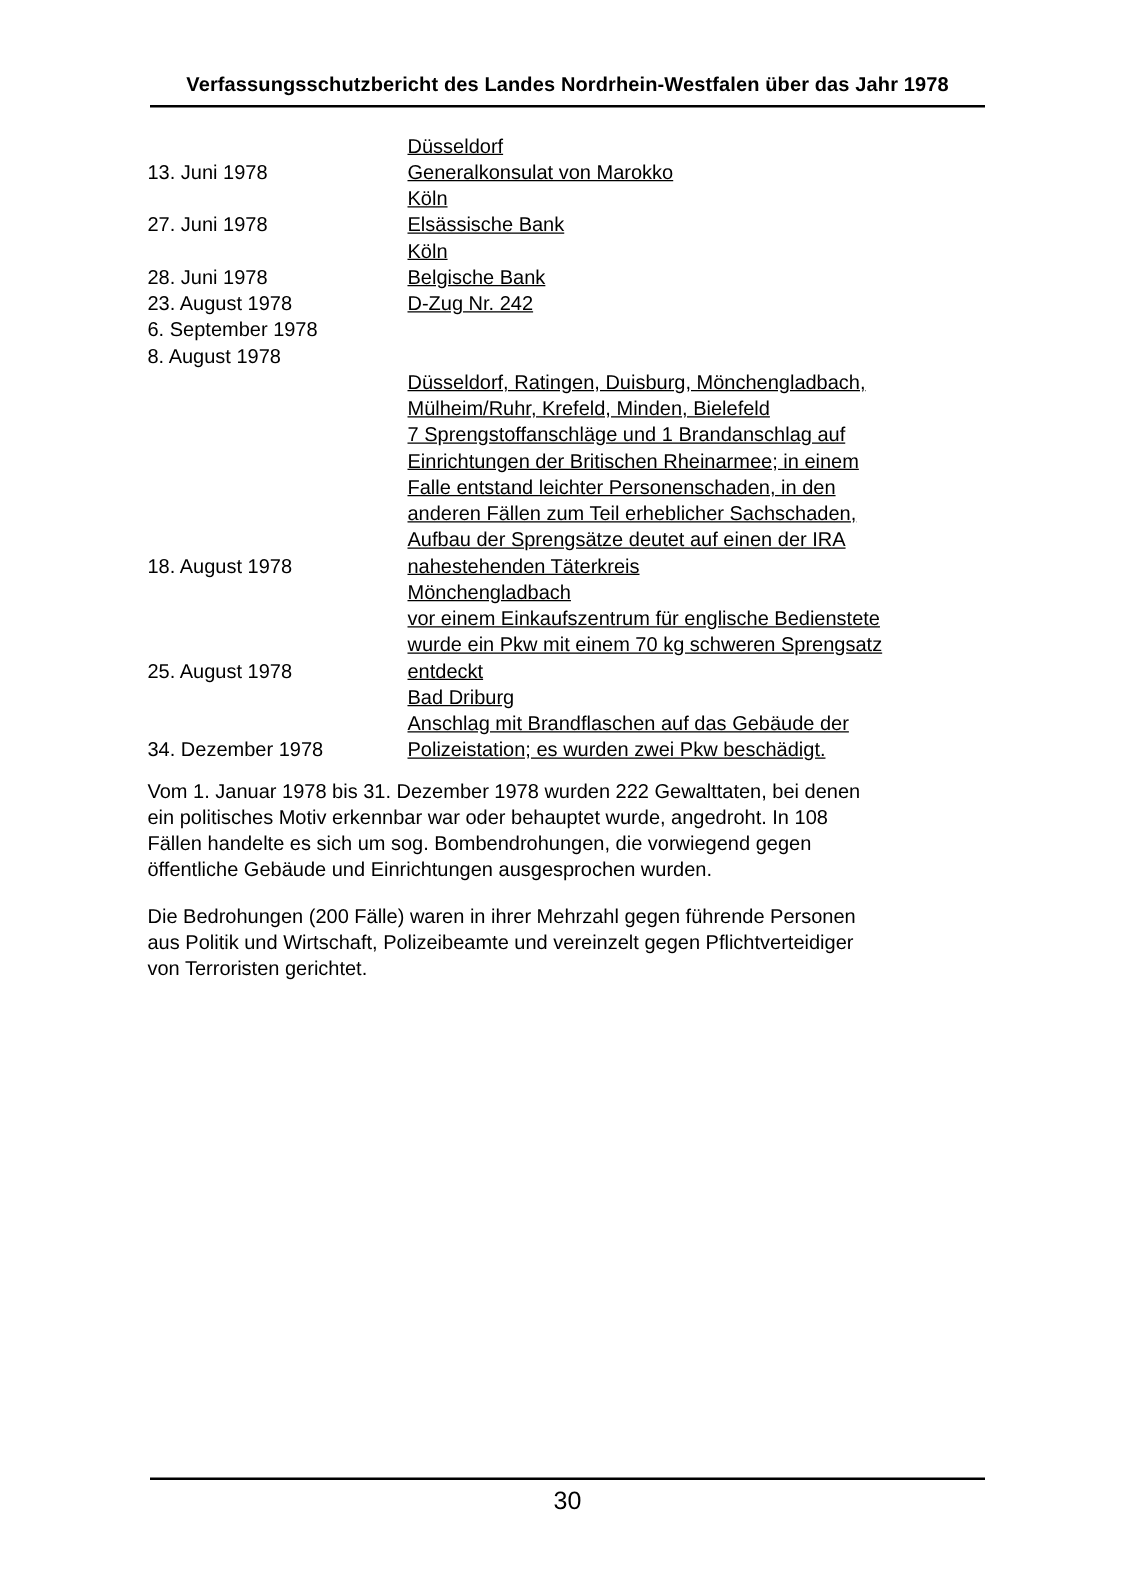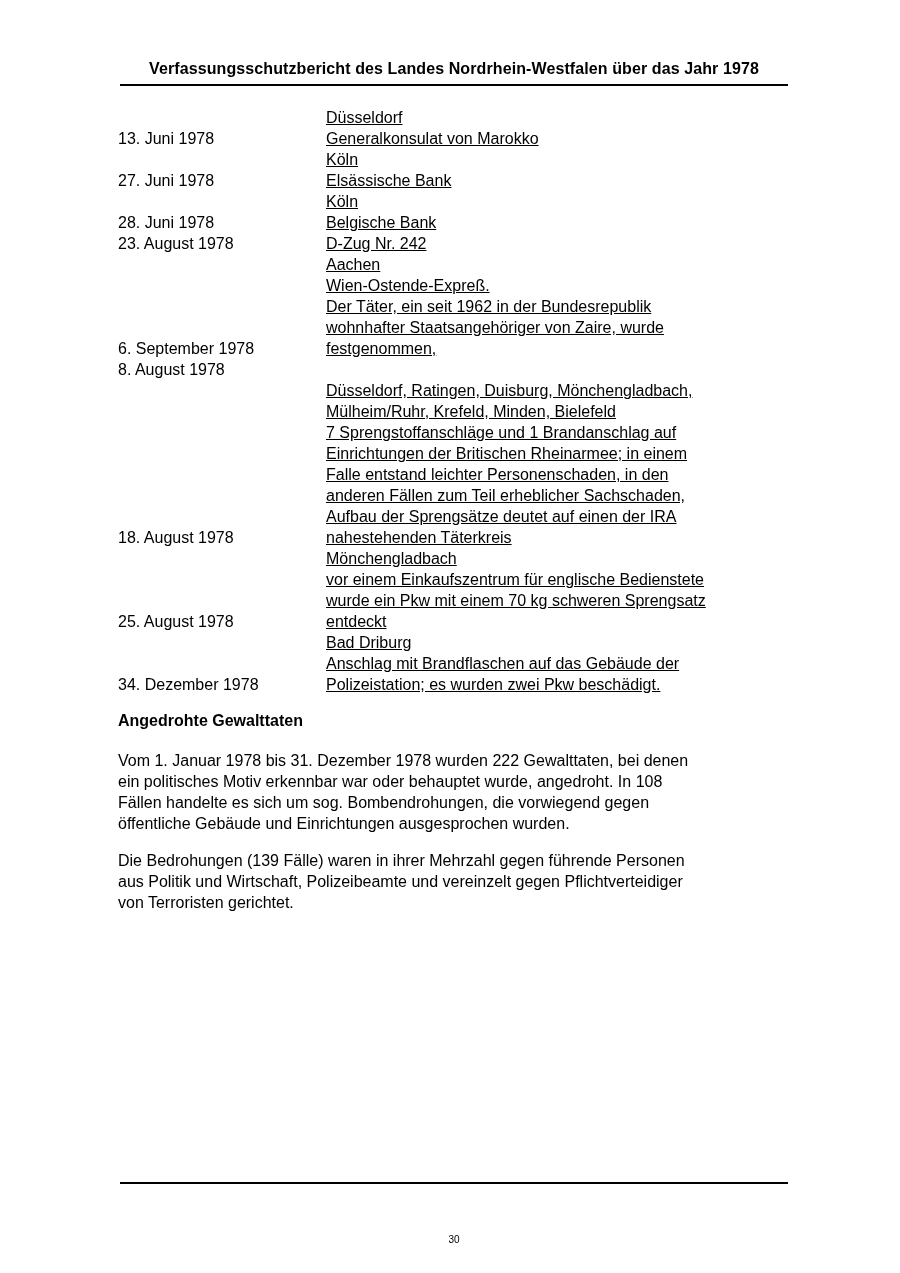--- a/index.html
+++ b/index.html
@@ -71,22 +71,21 @@
     width: 668px;
     height: 2px;
     background: #000000;
   }
   .page-number {
     position: absolute;
     top: 1190px;
     left: 120px;
     width: 668px;
     text-align: center;
-    font-size: 10px;
-    margin-top: 44px;
+    font-size: 20px;
   }
 </style>
 </head>
 <body>
 
 <div class="header-title">Verfassungsschutzbericht des Landes Nordrhein-Westfalen über das Jahr 1978</div>
 <div class="header-rule"></div>
 
 <div class="content">
 
@@ -104,25 +103,20 @@
     <div class="event-date">28. Juni 1978</div>
     <div class="event-desc">Köln
 Belgische Bank</div>
   </div>
   <div class="event-row">
     <div class="event-date">23. August 1978</div>
     <div class="event-desc">D-Zug Nr. 242</div>
   </div>
   <div class="event-row">
     <div class="event-date">6. September 1978</div>
-    <div class="event-desc">Aachen
-Wien-Ostende-Expreß.
-Der Täter, ein seit 1962 in der Bundesrepublik
-wohnhafter Staatsangehöriger von Zaire, wurde
-festgenommen,</div>
   </div>
   <div class="event-row">
     <div class="event-date">8. August 1978</div>
   </div>
   <div class="event-row">
     <div class="event-date">18. August 1978</div>
     <div class="event-desc">Düsseldorf, Ratingen, Duisburg, Mönchengladbach,
 Mülheim/Ruhr, Krefeld, Minden, Bielefeld
 7 Sprengstoffanschläge und 1 Brandanschlag auf
 Einrichtungen der Britischen Rheinarmee; in einem
@@ -138,26 +132,25 @@
 wurde ein Pkw mit einem 70 kg schweren Sprengsatz
 entdeckt</div>
   </div>
   <div class="event-row">
     <div class="event-date">34. Dezember 1978</div>
     <div class="event-desc">Bad Driburg
 Anschlag mit Brandflaschen auf das Gebäude der
 Polizeistation; es wurden zwei Pkw beschädigt.</div>
   </div>
 
-  <div class="section-heading">Angedrohte Gewalttaten</div>
 
   <p class="paragraph">Vom 1. Januar 1978 bis 31. Dezember 1978 wurden 222 Gewalttaten, bei denen
 ein politisches Motiv erkennbar war oder behauptet wurde, angedroht. In 108
 Fällen handelte es sich um sog. Bombendrohungen, die vorwiegend gegen
 öffentliche Gebäude und Einrichtungen ausgesprochen wurden.</p>
-  <p class="paragraph">Die Bedrohungen (139 Fälle) waren in ihrer Mehrzahl gegen führende Personen
+  <p class="paragraph">Die Bedrohungen (200 Fälle) waren in ihrer Mehrzahl gegen führende Personen
 aus Politik und Wirtschaft, Polizeibeamte und vereinzelt gegen Pflichtverteidiger
 von Terroristen gerichtet.</p>
 
 </div>
 
 <div class="footer-rule"></div>
 <div class="page-number">30</div>
 
 </body></html>

